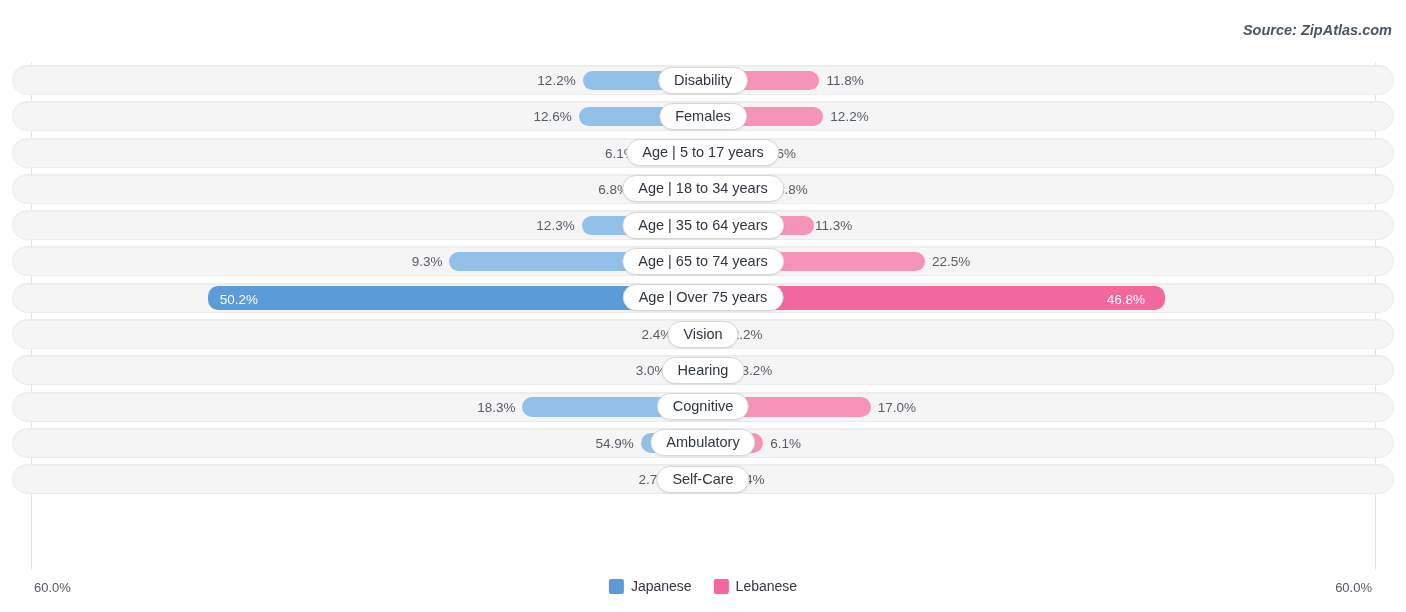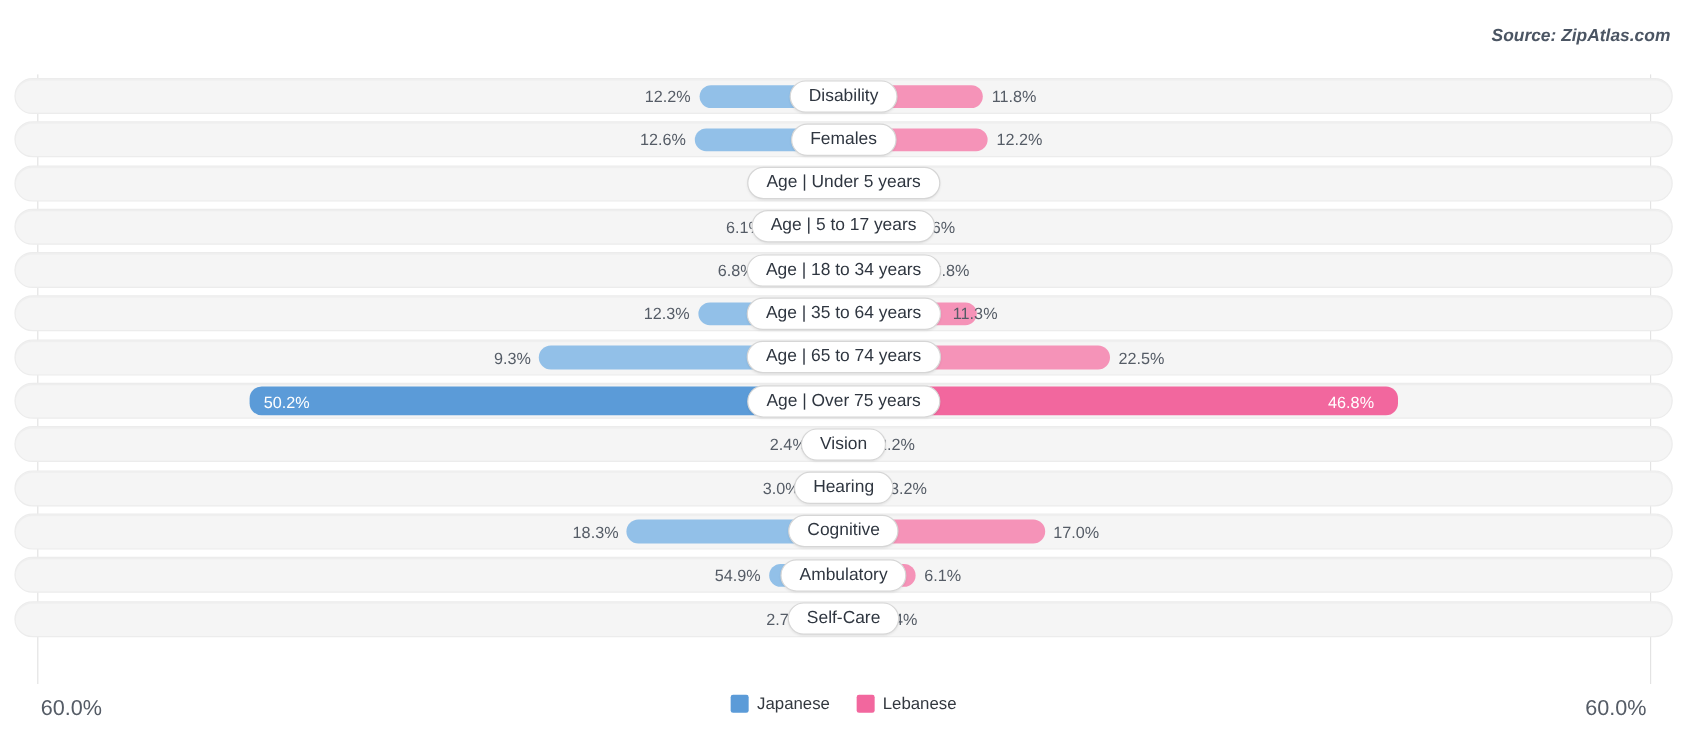--- a/index.html
+++ b/index.html
@@ -139,21 +139,21 @@
 
   
   .footer {
     position: absolute;
     left: 0; top: 570px;
     width: 1406px; height: 42px;
   }
   .axis-label {
     position: absolute;
     top: 10px;
-    font-size: 18px;
+    font-size: 13px;
     color: #555c66;
     white-space: nowrap;
   }
   .axis-label.left  { left: 34px; }
   .axis-label.right { right: 34px; }
 
   .legend {
     position: absolute;
     left: 50%;
     top: 8px;
@@ -191,48 +191,40 @@
         <div class="row">
           <div class="track"></div>
           <div class="bar left" style="left: 578.68px; width: 124.32px;"></div>
           <div class="bar right" style="left: 703px; width: 120.373px;"></div>
           <div class="val left" style="right: 834.32px;">12.6%</div>
           <div class="val right" style="left: 830.373px;">12.2%</div>
           <div class="pill">Females</div>
         </div>
         <div class="row">
           <div class="track"></div>
-          <div class="bar left" style="left: 691.16px; width: 11.84px;"></div>
-          <div class="bar right" style="left: 703px; width: 12.8267px;"></div>
-          <div class="val left" style="right: 721.84px;">1.2%</div>
-          <div class="val right" style="left: 722.827px;">1.3%</div>
-          <div class="pill">Age | Under 5 years</div>
-        </div>
-        <div class="row">
-          <div class="track"></div>
           <div class="bar left" style="left: 642.813px; width: 60.1867px;"></div>
           <div class="bar right" style="left: 703px; width: 55.2533px;"></div>
           <div class="val left" style="right: 770.187px;">6.1%</div>
           <div class="val right" style="left: 765.253px;">5.6%</div>
           <div class="pill">Age | 5 to 17 years</div>
         </div>
         <div class="row">
           <div class="track"></div>
           <div class="bar left" style="left: 635.907px; width: 67.0933px;"></div>
           <div class="bar right" style="left: 703px; width: 67.0933px;"></div>
           <div class="val left" style="right: 777.093px;">6.8%</div>
           <div class="val right" style="left: 777.093px;">6.8%</div>
           <div class="pill">Age | 18 to 34 years</div>
         </div>
         <div class="row">
           <div class="track"></div>
           <div class="bar left" style="left: 581.64px; width: 121.36px;"></div>
           <div class="bar right" style="left: 703px; width: 111.493px;"></div>
           <div class="val left" style="right: 831.36px;">12.3%</div>
-          <div class="val right" style="left: 794px;">11.3%</div>
+          <div class="val right" style="left: 815px;">11.3%</div>
           <div class="pill">Age | 35 to 64 years</div>
         </div>
         <div class="row">
           <div class="track"></div>
           <div class="bar left" style="left: 449.427px; width: 253.573px;"></div>
           <div class="bar right" style="left: 703px; width: 222px;"></div>
           <div class="val left" style="right: 963.573px;">9.3%</div>
           <div class="val right" style="left: 932px;">22.5%</div>
           <div class="pill">Age | 65 to 74 years</div>
         </div>

